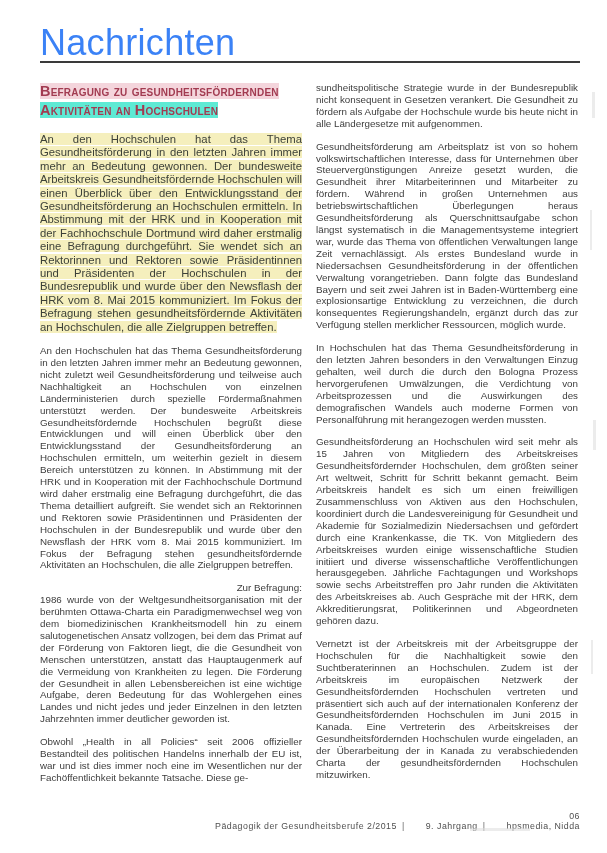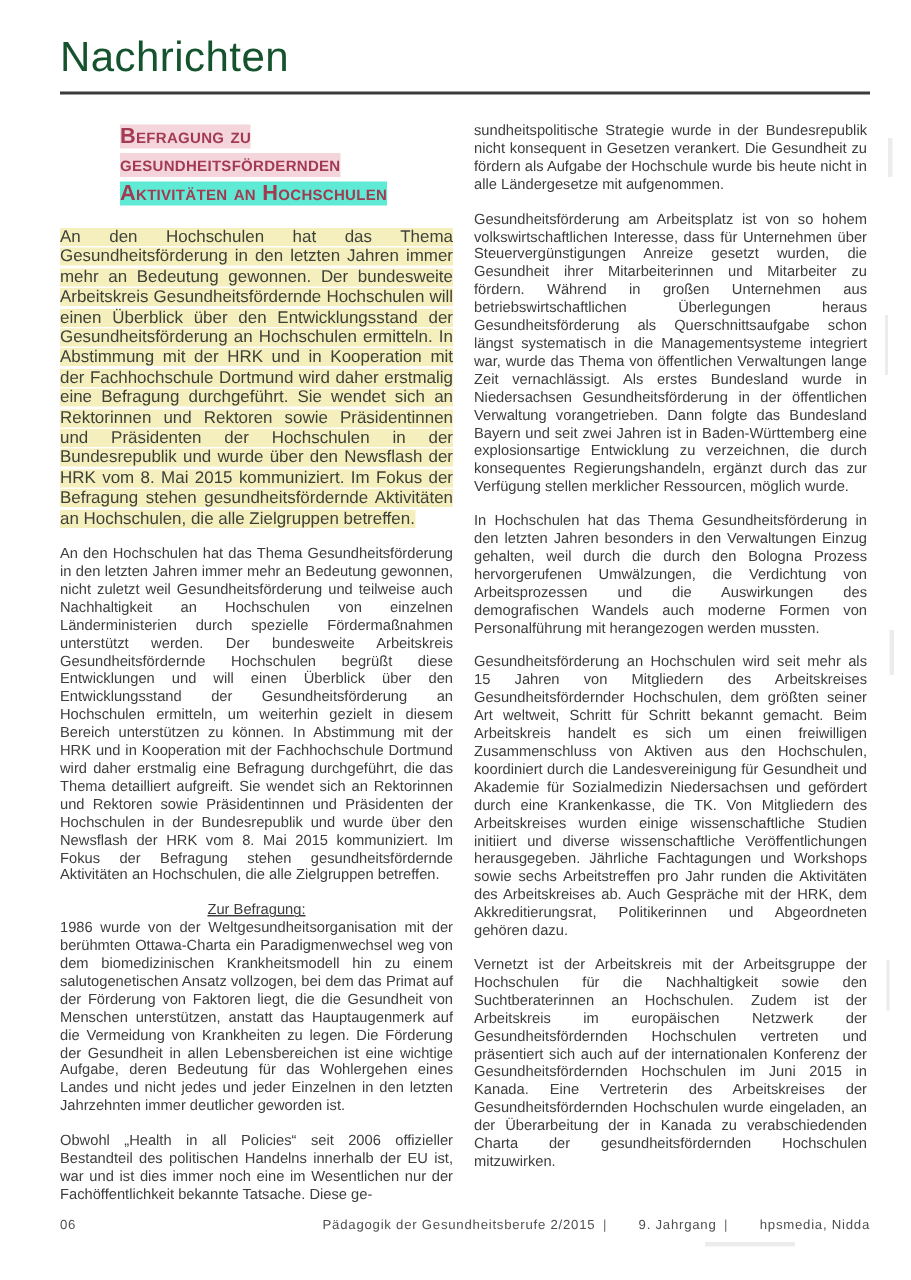--- a/index.html
+++ b/index.html
@@ -2,51 +2,51 @@
 <html lang="de"><head>
 <meta charset="utf-8">
 <style>
   html,body{margin:0;padding:0;background:#ffffff;}
   .page{
     position:relative;width:607px;height:853px;background:#ffffff;
     font-family:"Liberation Sans",sans-serif;color:#3d3d3d;overflow:hidden;
   }
   .page-title{
     position:absolute;left:40px;top:22px;margin:0;
-    font-size:28px;font-weight:500;color:#14532d;letter-spacing:.3px;
+    font-size:36px;font-weight:500;color:#3b82f6;letter-spacing:.3px;
     font-family:"Liberation Sans",sans-serif;
   }
   .rule{position:absolute;left:40px;width:540px;top:61px;height:2px;background:#3a3a3a;}
   .columns{
     position:absolute;left:40px;top:82px;width:538px;
     display:flex;gap:14px;
   }
   .col{width:262px;}
   .article-heading{
     margin:0 0 10px 0;font-size:14.5px;line-height:19px;font-weight:600;
     color:#a23b51;font-variant:small-caps;letter-spacing:.2px;
   }
-  .hline{display:block;margin-left:40px;}
+  .hline{display:block;}
   .hl-pink{background:#f4d5dc;box-decoration-break:clone;}
   .hl-pink-light{background:#5eead4;box-decoration-break:clone;}
   .lead{
     margin:13px 0 0 0;font-size:11.3px;line-height:13.4px;
     text-align:justify;hyphens:auto;color:#3c4038;
   }
   .hl-yellow{background:#f5efbd;box-decoration-break:clone;}
   .body{
     margin:11px 0 0 0;font-size:9.8px;line-height:11.9px;
     text-align:justify;hyphens:auto;color:#3d3d3d;
   }
-  .subhead{margin-bottom:0;text-align:center;text-decoration:underline;}
+  .subhead{margin-bottom:0;text-align:right;}
   .nogap{margin-top:0;}
   .footer{
     position:absolute;left:40px;width:540px;top:811px;
     display:flex;justify-content:space-between;align-items:flex-end;
-    font-size:8.8px;color:#4f4f4f;letter-spacing:.5px;
+    font-size:8.8px;color:#4f4f4f;letter-spacing:.5px;flex-direction:column;
   }
   .footer-right span{margin-left:16px;}
   .footer-right .sep{margin:0 5px;color:#6a6a6a;}
   .artifact{position:absolute;background:#dcdcdc;opacity:.55;}
 </style>
 </head>
 <body>
 
 <div class="page">
 

